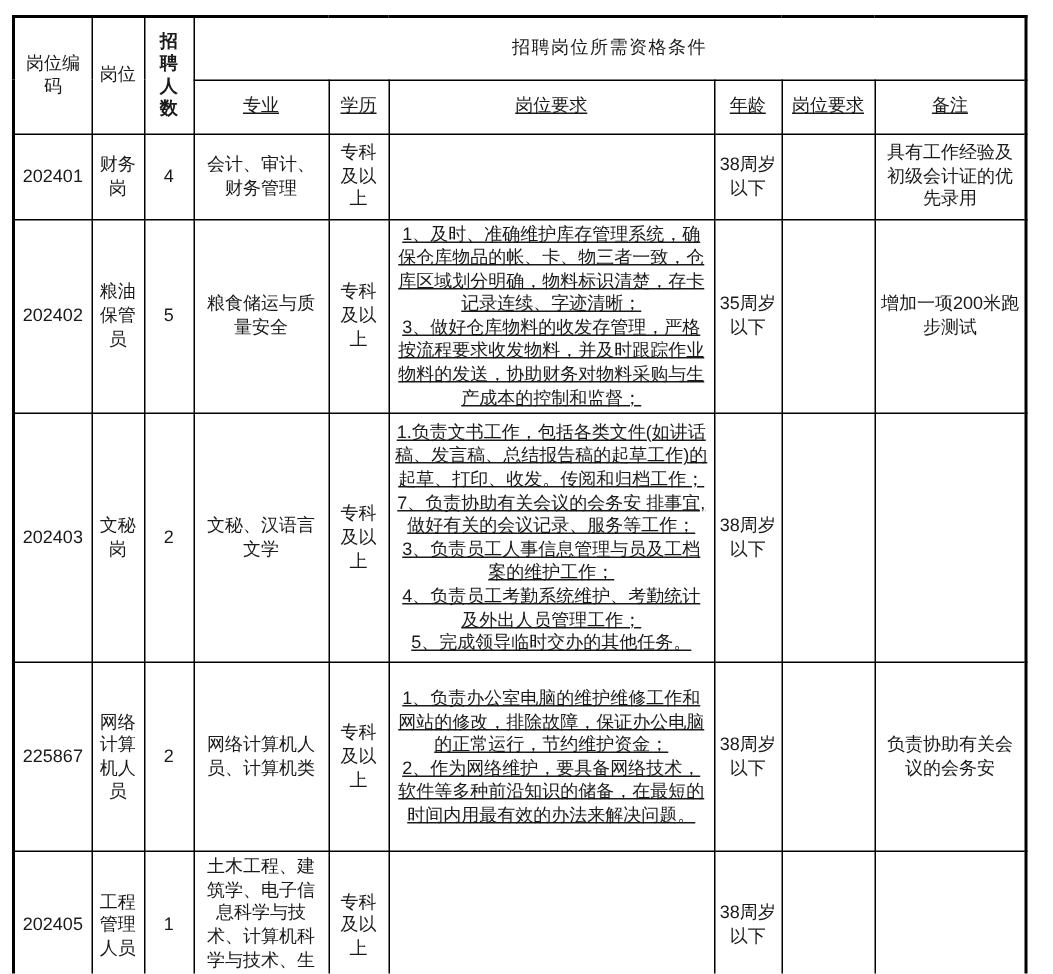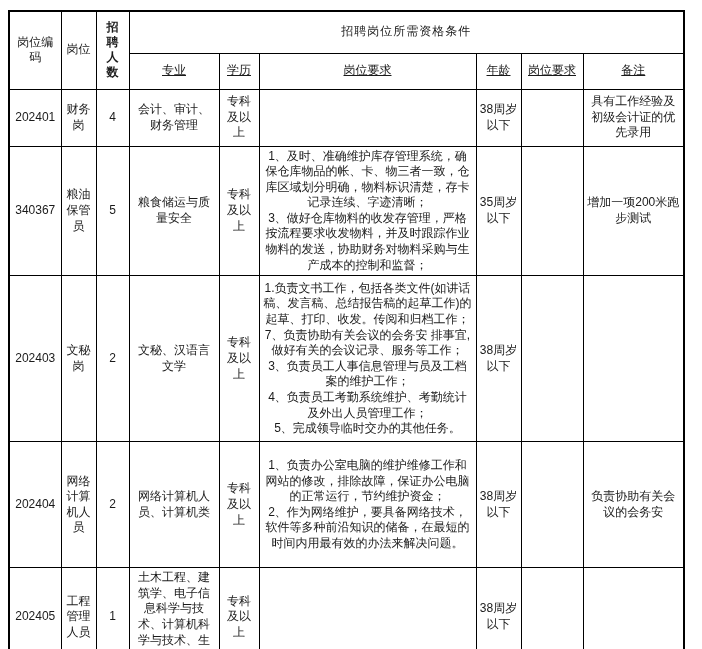--- a/index.html
+++ b/index.html
@@ -59,20 +59,21 @@
     line-height: 1.25;
     font-weight: bold;
   }
   td.cell-code { font-weight: bold; font-size: 12px; }
   td.cell-pos { font-weight: bold; margin-left: 12px; }
   td.cell-req {
     white-space: pre-line;
     font-size: 11.5px;
     line-height: 1.28;
     padding: 2px 2px;
+    text-decoration: underline;
   }
   tr.r-title  { height: 42px; }
   tr.r-subhdr { height: 36px; text-decoration: underline; }
   tr.r-1 { height: 57px; }
   tr.r-2 { height: 125px; }
   tr.r-3 { height: 166px; }
   tr.r-4 { height: 126px; }
   tr.r-5 { height: 85px; }
 </style>
 </head>
@@ -113,21 +114,21 @@
         <td class="cell-pos">财务岗</td>
         <td>4</td>
         <td>会计、审计、财务管理</td>
         <td>专科及以上</td>
         <td class="cell-req"></td>
         <td>38周岁以下</td>
         <td></td>
         <td>具有工作经验及初级会计证的优先录用</td>
       </tr>
       <tr class="r-2">
-        <td class="cell-code">340367</td>
+        <td class="cell-code">202402</td>
         <td class="cell-pos">粮油保管员</td>
         <td>5</td>
         <td>粮食储运与质量安全</td>
         <td>专科及以上</td>
         <td class="cell-req">1、及时、准确维护库存管理系统，确保仓库物品的帐、卡、物三者一致，仓库区域划分明确，物料标识清楚，存卡记录连续、字迹清晰；
 3、做好仓库物料的收发存管理，严格按流程要求收发物料，并及时跟踪作业物料的发送，协助财务对物料采购与生产成本的控制和监督；</td>
         <td>35周岁以下</td>
         <td></td>
         <td>增加一项200米跑步测试</td>
       </tr>
@@ -140,21 +141,21 @@
         <td class="cell-req">1.负责文书工作，包括各类文件(如讲话稿、发言稿、总结报告稿的起草工作)的起草、打印、收发。传阅和归档工作；
 7、负责协助有关会议的会务安  排事宜,做好有关的会议记录、服务等工作；
 3、负责员工人事信息管理与员及工档案的维护工作；
 4、负责员工考勤系统维护、考勤统计及外出人员管理工作；
 5、完成领导临时交办的其他任务。</td>
         <td>38周岁以下</td>
         <td></td>
         <td></td>
       </tr>
       <tr class="r-4">
-        <td class="cell-code">202404</td>
+        <td class="cell-code">225867</td>
         <td class="cell-pos">网络计算机人员</td>
         <td>2</td>
         <td>网络计算机人员、计算机类</td>
         <td>专科及以上</td>
         <td class="cell-req">1、负责办公室电脑的维护维修工作和网站的修改，排除故障，保证办公电脑的正常运行，节约维护资金；
 2、作为网络维护，要具备网络技术，软件等多种前沿知识的储备，在最短的时间内用最有效的办法来解决问题。</td>
         <td>38周岁以下</td>
         <td></td>
         <td>负责协助有关会议的会务安</td>
       </tr>

